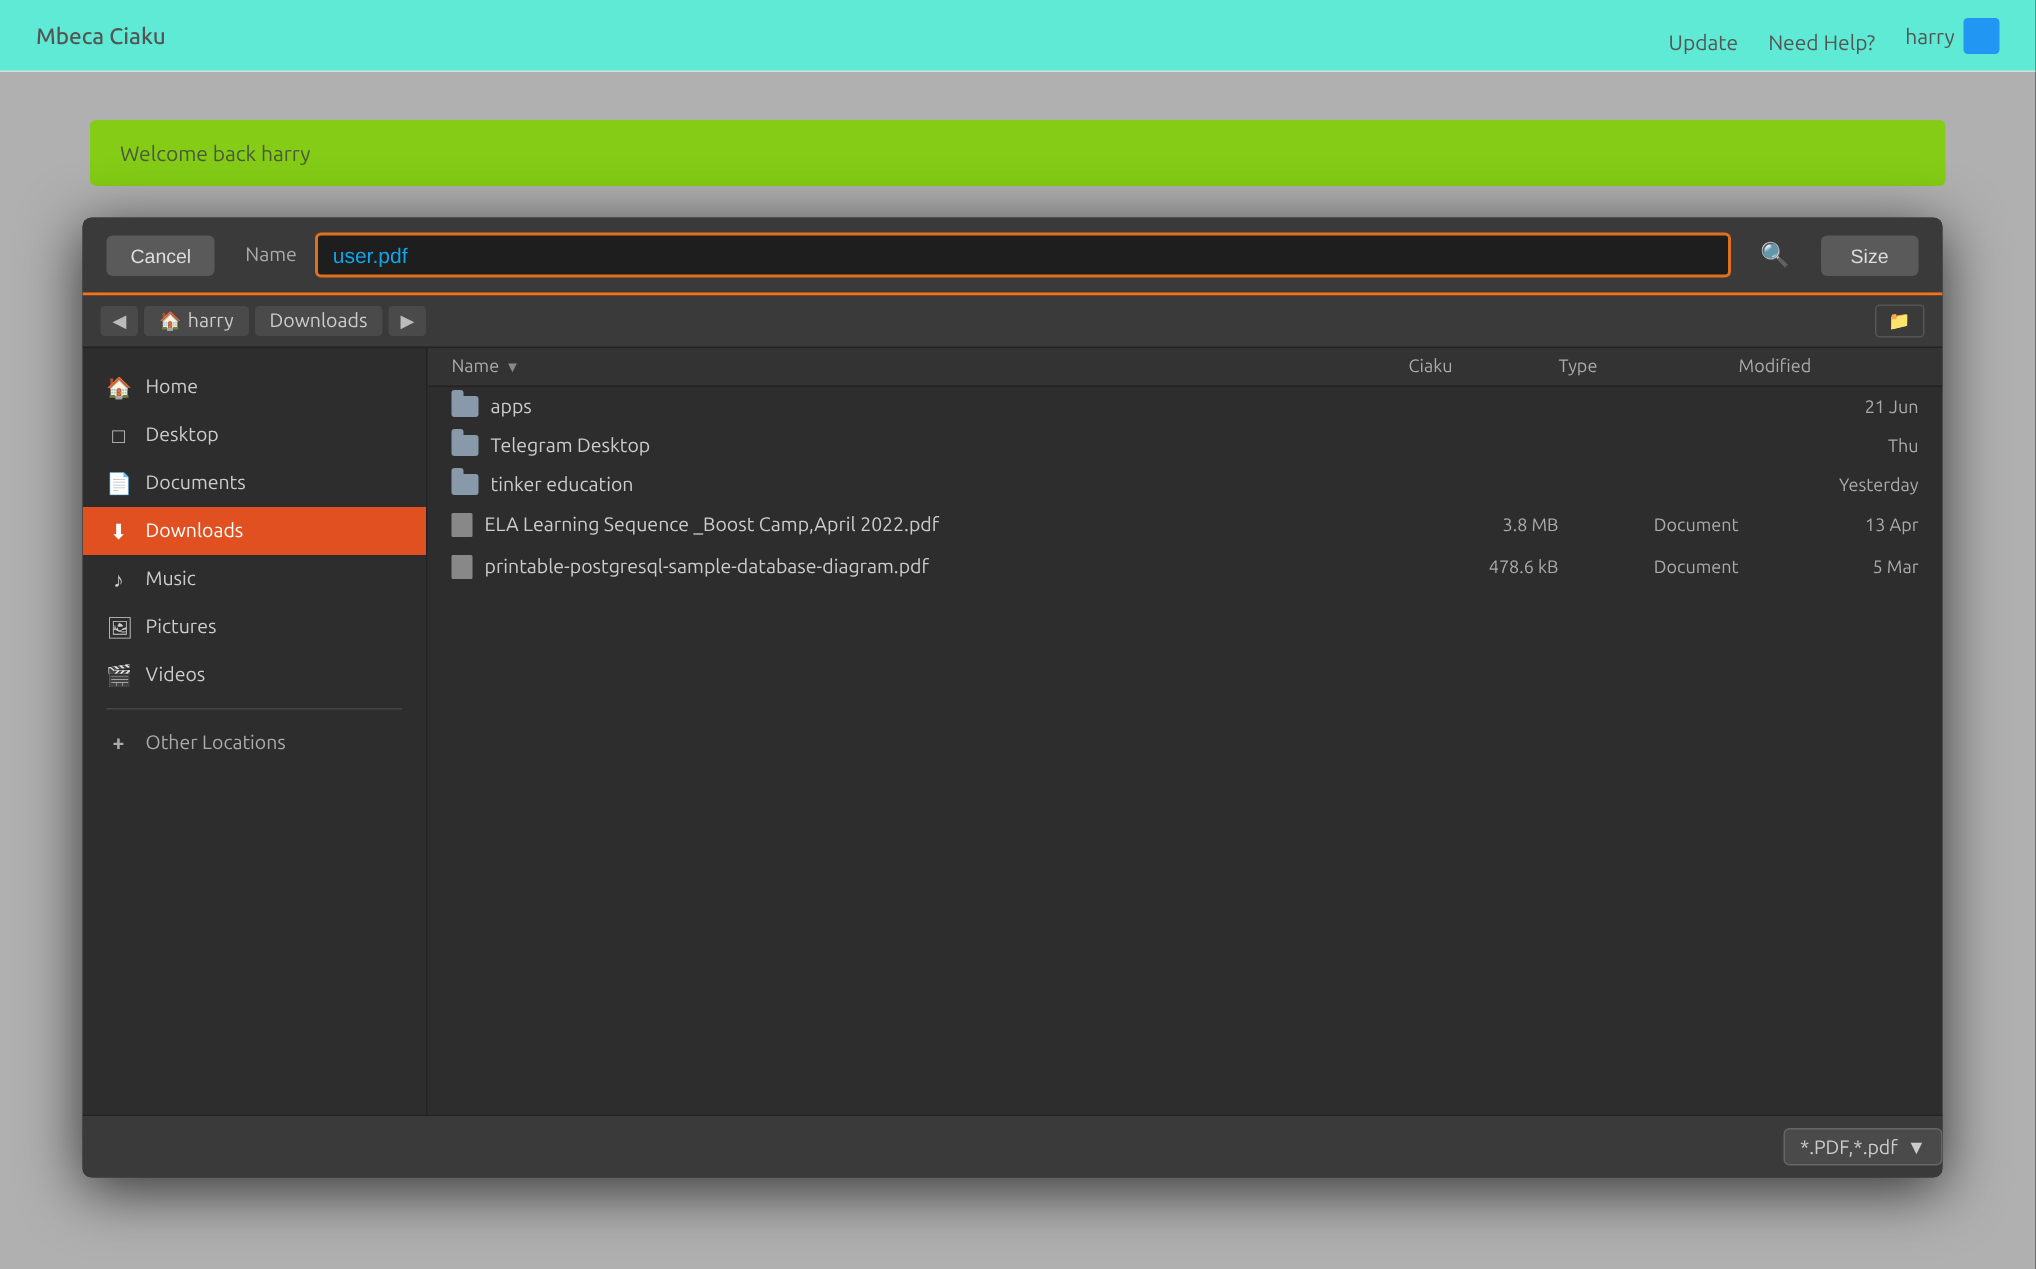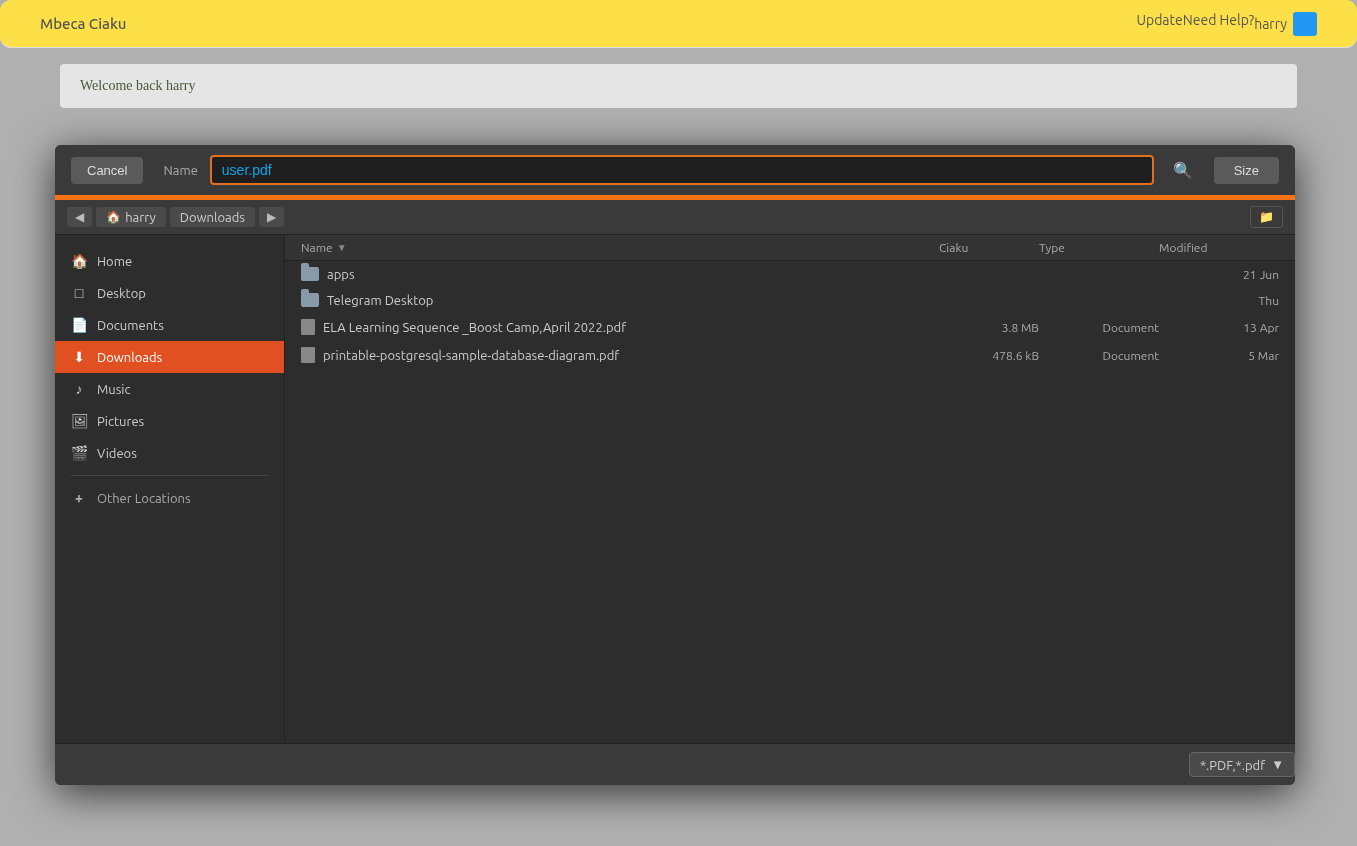--- a/index.html
+++ b/index.html
@@ -8,62 +8,61 @@
       font-family: 'Ubuntu', 'Segoe UI', Arial, sans-serif;
       font-size: 14px;
       width: 1357px;
       height: 846px;
       overflow: hidden;
       position: relative;
     }
 
     
     .top-bar {
-      background: #fde047;
+      background: #5eead4;
       height: 48px;
       display: flex;
       align-items: center;
-      padding: 0 40px;
+      padding: 0 24px;
       justify-content: space-between;
       border-bottom: 1px solid #ddd;
-      border-radius: 11px;
     }
     .top-bar-left {
       font-size: 15px;
       color: #555;
       font-weight: 500;
     }
     .top-bar-right {
       display: flex;
-      align-items: flex-start;
+      align-items: flex-end;
+      gap: 20px;
       color: #555;
       font-size: 14px;
     }
     .top-bar-right .username {
       display: flex;
       align-items: center;
       gap: 6px;
     }
     .user-avatar {
       width: 24px;
       height: 24px;
       background: #2196f3;
       border-radius: 3px;
       display: inline-block;
     }
 
     
     .welcome-banner {
-      background: #e5e5e5;
-      margin: 16px 60px;
+      background: #84cc16;
+      margin: 32px 60px;
       padding: 14px 20px;
       border-radius: 4px;
       color: #4a5a3a;
       font-size: 14px;
-      font-family: Liberation Serif, serif;
     }
 
     
     .dialog-wrapper {
       position: absolute;
       top: 145px;
       left: 55px;
       width: 1240px;
       height: 640px;
       background: #2d2d2d;
@@ -74,21 +73,21 @@
       overflow: hidden;
     }
 
     
     .dialog-header {
       background: #3a3a3a;
       padding: 10px 16px;
       display: flex;
       align-items: center;
       gap: 12px;
-      border-bottom: 5px solid #f97316;
+      border-bottom: 2px solid #f97316;
       flex-shrink: 0;
     }
     .cancel-btn {
       background: #5a5a5a;
       color: #ddd;
       border: none;
       padding: 6px 16px;
       border-radius: 4px;
       cursor: pointer;
       font-size: 13px;
@@ -411,20 +410,29 @@
       <div class="file-row">
         <div class="file-name-cell">
           <div class="file-icon folder"></div>
           <span>Telegram Desktop</span>
         </div>
         <div class="col-right"></div>
         <div class="col-right"></div>
         <div class="col-right">Thu</div>
       </div>
 
+      <div class="file-row">
+        <div class="file-name-cell">
+          <div class="file-icon folder"></div>
+          <span>tinker education</span>
+        </div>
+        <div class="col-right"></div>
+        <div class="col-right"></div>
+        <div class="col-right">Yesterday</div>
+      </div>
 
       <div class="file-row">
         <div class="file-name-cell">
           <div class="file-icon pdf"></div>
           <span>ELA Learning Sequence _Boost Camp,April 2022.pdf</span>
         </div>
         <div class="col-right">3.8 MB</div>
         <div class="col-right">Document</div>
         <div class="col-right">13 Apr</div>
       </div>

